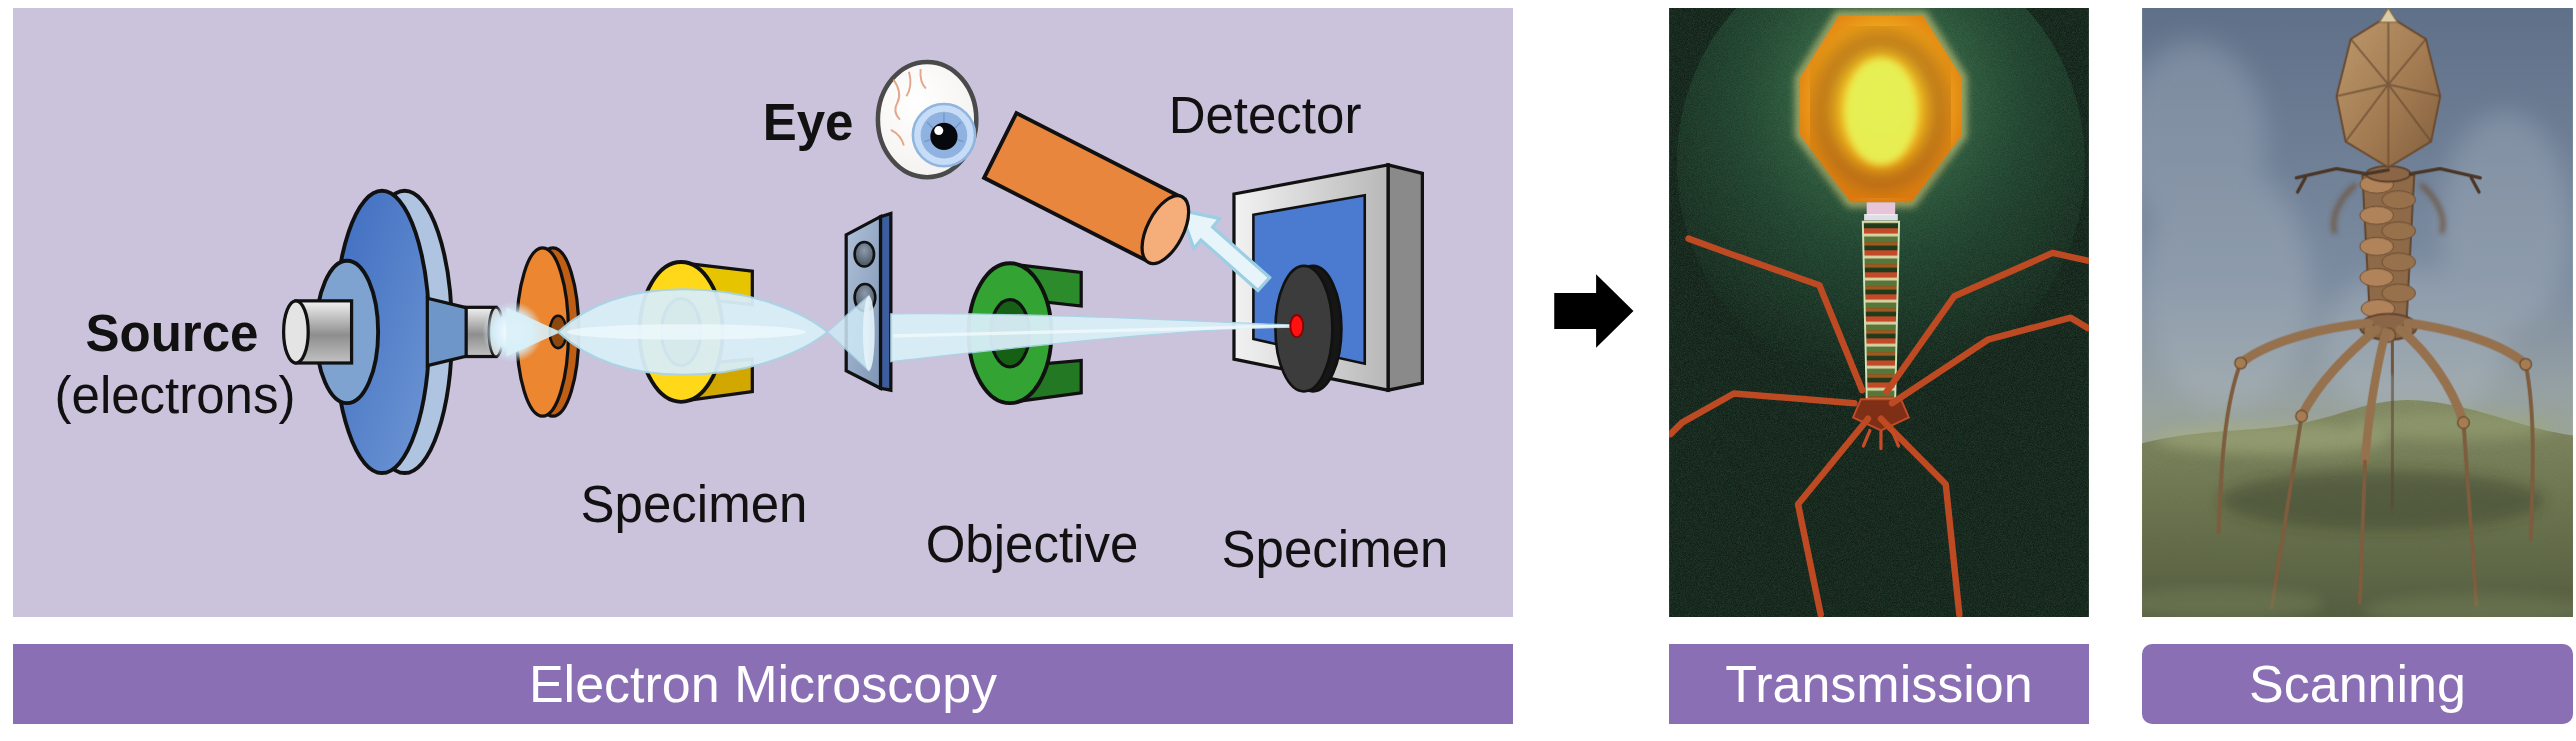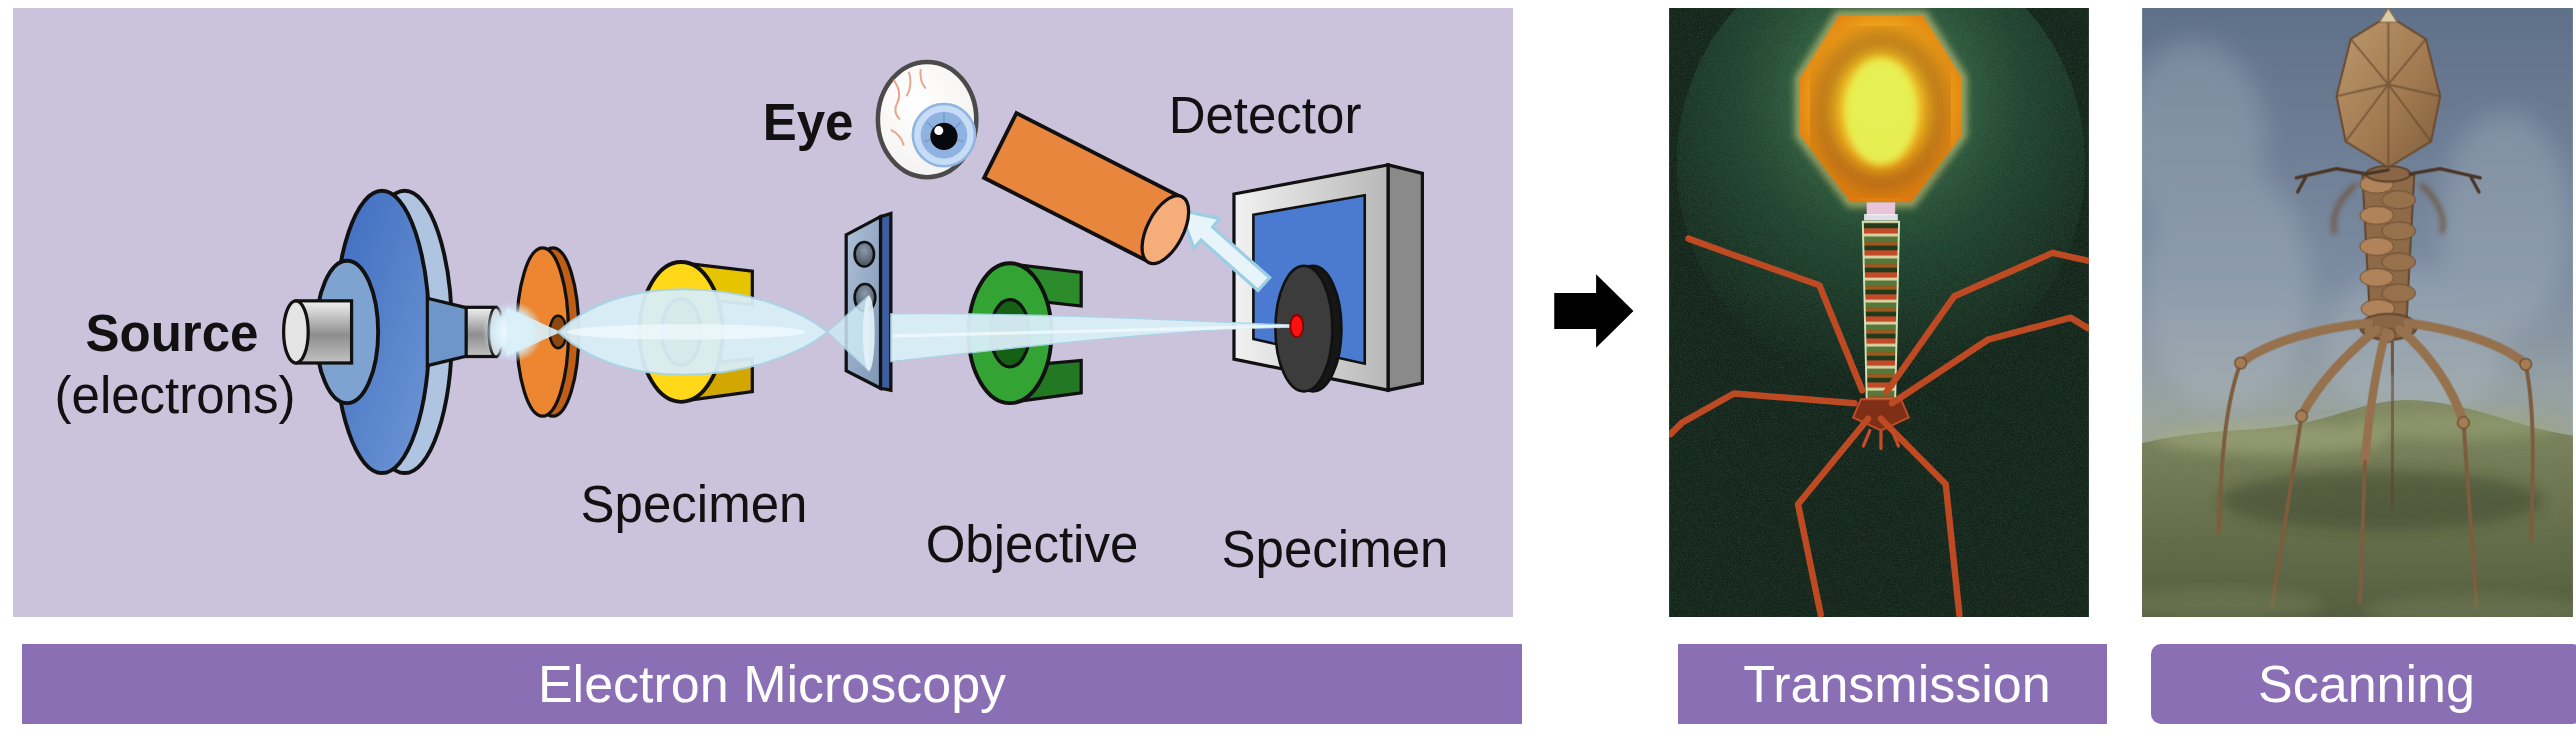--- a/index.html
+++ b/index.html
@@ -11,23 +11,23 @@
   .em-panel svg{position:absolute;left:0;top:0;}
   .lbl{position:absolute;transform:translateX(-50%);font-size:51px;line-height:1.1;
        color:var(--c-label_text,#111);white-space:nowrap;}
   .lbl.bold{font-weight:700;}
   .lbl.italic{}
   .micrograph{position:absolute;top:8.4px;height:609px;overflow:hidden;}
   .micrograph.tem{left:1669px;width:420px;}
   .micrograph.sem{left:2142px;width:431px;}
   .micrograph svg{display:block;}
   .banner{position:absolute;top:644px;height:80px;background:var(--c-banner_purple,#8A6FB5);
-          color:var(--c-banner_text,#fff);font-size:52px;line-height:80px;text-align:center;margin-left:9px;}
+          color:var(--c-banner_text,#fff);font-size:52px;line-height:80px;text-align:center;}
   .banner.em{left:13px;width:1500px;}
-  .banner.tem{left:1669px;width:420px;padding-left:9px;}
+  .banner.tem{left:1669px;width:420px;}
   .banner.sem{left:2142px;width:431px;border-radius:10px;}
   .flow-arrow{position:absolute;left:1554px;top:273px;}
 </style>
 </head>
 <body>
 
 <div class="stage">
 
   <section class="em-panel">
     <svg width="1500" height="609" viewBox="0 0 2317 940">

